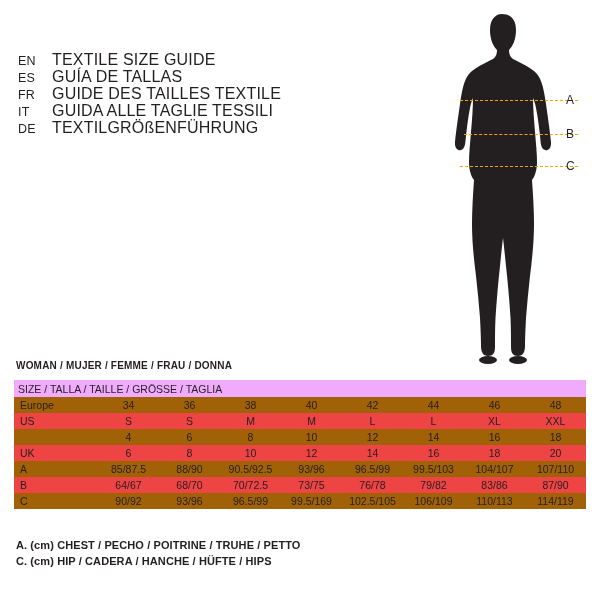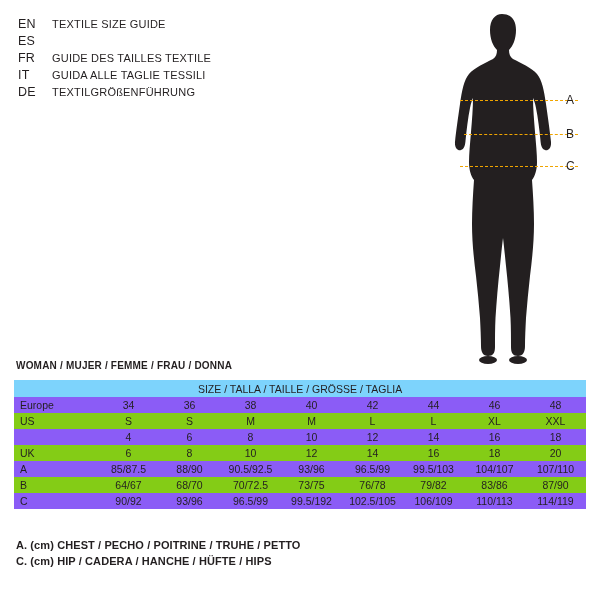--- a/index.html
+++ b/index.html
@@ -35,22 +35,23 @@
     line-height: 17px;
     font-size: 12.5px;
     letter-spacing: 0.2px;
   }
   .lang-code {
     width: 34px;
     flex: 0 0 34px;
     font-size: 12.5px;
   }
   .lang-title {
-    font-size: 11px;
+    font-size: 16px;
     white-space: nowrap;
+    margin-top: 35px;
   }
 
   
   .figure {
     position: absolute;
     left: 440px;
     top: 8px;
     width: 140px;
     height: 360px;
   }
@@ -98,30 +99,30 @@
     text-align: center;
     vertical-align: middle;
     font-size: 10.5px;
     color: #231f20;
   }
   table.size-table td.rowhead {
     text-align: left;
     padding-left: 6px;
   }
   tr.head-row td {
-    background: #7dd3fc;
-    text-align: center;
+    background: #f0abfc;
+    text-align: left;
     font-size: 10.5px;
     height: 17px;
   }
   tr.band td {
-    background: #8b5cf6;
+    background: #a16207;
   }
   tr.white td {
-    background: #84cc16;
+    background: #ef4444;
   }
 
   
   .notes {
     position: absolute;
     left: 16px;
     top: 538px;
     width: 570px;
   }
   .note {
@@ -136,20 +137,21 @@
 
 <div class="page">
 
   <div class="lang-block">
     <div class="lang-row">
       <span class="lang-code">EN</span>
       <span class="lang-title">TEXTILE SIZE GUIDE</span>
     </div>
     <div class="lang-row">
       <span class="lang-code">ES</span>
+      <span class="lang-title">GUÍA DE TALLAS</span>
     </div>
     <div class="lang-row">
       <span class="lang-code">FR</span>
       <span class="lang-title">GUIDE DES TAILLES TEXTILE</span>
     </div>
     <div class="lang-row">
       <span class="lang-code">IT</span>
       <span class="lang-title">GUIDA ALLE TAGLIE TESSILI</span>
     </div>
     <div class="lang-row">
@@ -311,21 +313,21 @@
           <td>79/82</td>
           <td>83/86</td>
           <td>87/90</td>
         </tr>
 
         <tr class="band">
           <td class="rowhead">C</td>
           <td>90/92</td>
           <td>93/96</td>
           <td>96.5/99</td>
-          <td>99.5/192</td>
+          <td>99.5/169</td>
           <td>102.5/105</td>
           <td>106/109</td>
           <td>110/113</td>
           <td>114/119</td>
         </tr>
       </tbody>
     </table>
   </div>
 
   <div class="notes">

